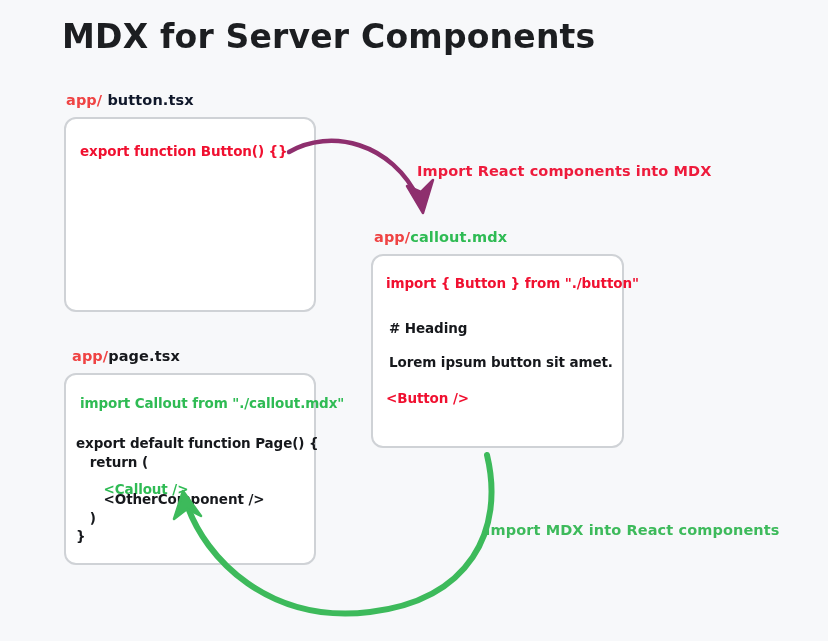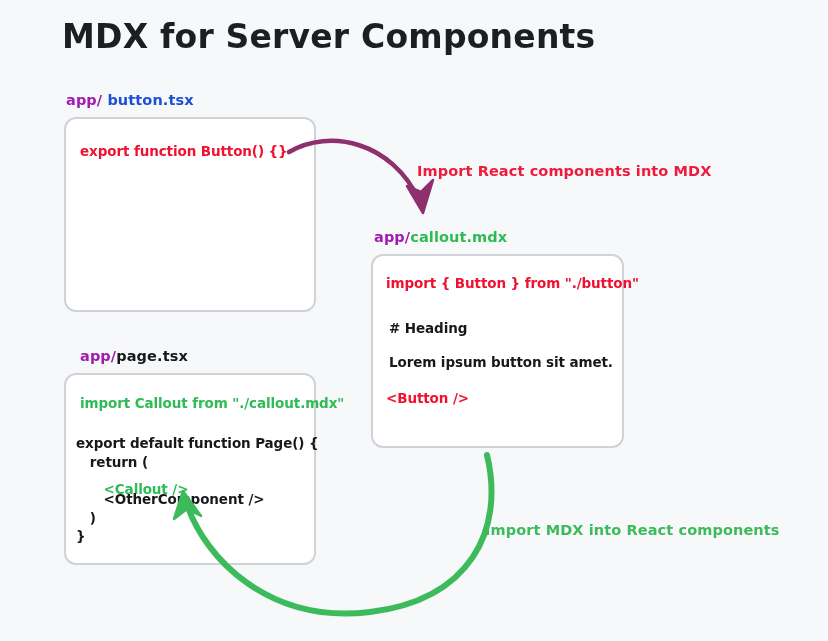--- a/index.html
+++ b/index.html
@@ -35,24 +35,24 @@
   
   .file-label {
     position: absolute;
     font-family: "DejaVu Sans", sans-serif;
     font-size: 14.5px;
     font-weight: 700;
     white-space: nowrap;
     letter-spacing: 0.1px;
   }
   .file-label .dir {
-    color: #a21caf;
+    color: #ef4444;
     font-weight: 700;
   }
-  .file-label .name-red   { color: #1d4ed8; }
+  .file-label .name-red   { color: #0f172a; }
   .file-label .name-green { color: #2fbb54; }
   .file-label .name-dark  { color: #16181c; }
 
   
   .code-box {
     position: absolute;
     box-sizing: border-box;
     background: #ffffff;
     border: 2px solid #cfd2d6;
     border-radius: 12px;
@@ -110,21 +110,21 @@
     <span class="dir">app/</span><span class="name-green">callout.mdx</span>
   </div>
 
   <div class="code-box" style="left:371px; top:254px; width:253px; height:194px;">
     <div class="code-line c-red" style="position:absolute; left:13px; top:21px;">import { Button } from "./button"</div>
     <div class="code-line c-dark" style="position:absolute; left:16px; top:66px;"># Heading</div>
     <div class="code-line c-dark" style="position:absolute; left:16px; top:100px;">Lorem ipsum button sit amet.</div>
     <div class="code-line c-red" style="position:absolute; left:13px; top:136px;">&lt;Button /&gt;</div>
   </div>
 
-  <div class="file-label" style="left:80px; top:348px;">
+  <div class="file-label" style="left:72px; top:348px;">
     <span class="dir">app/</span><span class="name-dark">page.tsx</span>
   </div>
 
   <div class="code-box" style="left:64px; top:373px; width:252px; height:192px;">
     <div class="code-line c-green" style="position:absolute; left:14px; top:22px;">import Callout from "./callout.mdx"</div>
     <div class="code-line c-dark" style="position:absolute; left:10px; top:62px;">export default function Page() {</div>
     <div class="code-line c-dark" style="position:absolute; left:10px; top:81px;">   return (</div>
     <div class="code-line c-green" style="position:absolute; left:10px; top:108px;">      &lt;Callout /&gt;</div>
     <div class="code-line c-dark" style="position:absolute; left:10px; top:118px;">      &lt;OtherComponent /&gt;</div>
     <div class="code-line c-dark" style="position:absolute; left:10px; top:137px;">   )</div>

